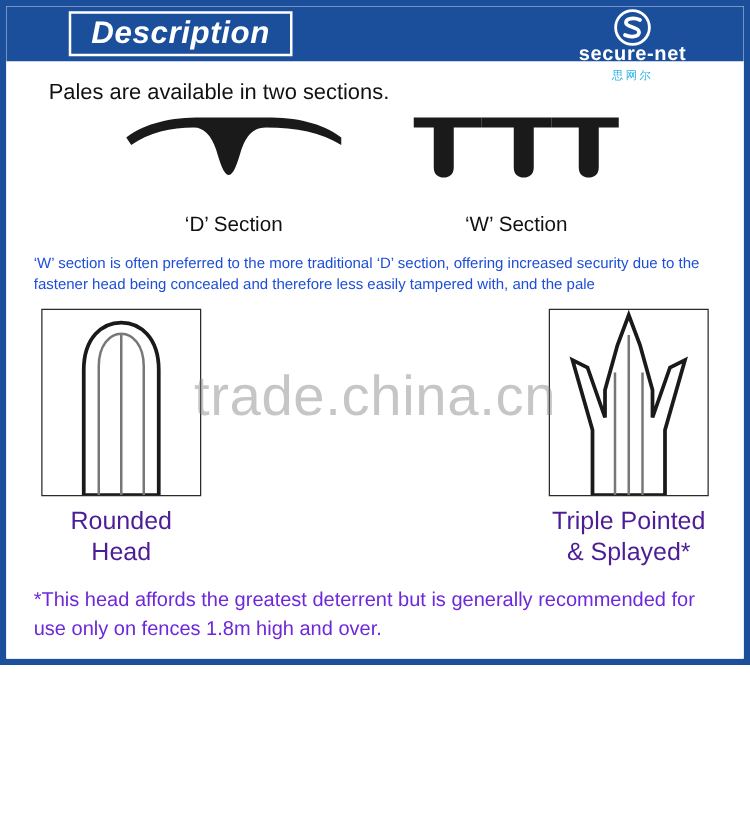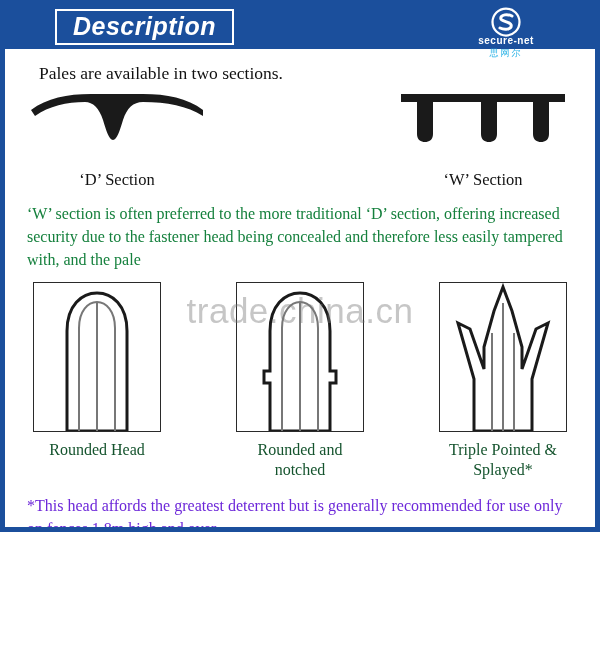--- a/index.html
+++ b/index.html
@@ -59,64 +59,63 @@
     color: #ffffff;
   }
   .logo-mark {
     display: block;
     margin: 0 auto;
     width: 30px;
     height: 30px;
   }
   .logo-name {
     display: block;
-    font-size: 10px;
+    font-size: 16px;
     font-weight: bold;
     letter-spacing: 0.5px;
     margin-top: -2px;
   }
   .logo-sub {
     display: block;
     font-size: 9px;
     color: #2bb3e6;
     letter-spacing: 2px;
     margin-top: 1px;
   }
 
   
   .content {
     padding: 10px 22px 0 22px;
     position: relative;
-    font-family: Liberation Serif, serif;
   }
   .lead {
     font-size: 17.5px;
     color: #111111;
     margin: 4px 0 2px 12px;
   }
 
   .sections-row {
     display: flex;
-    justify-content: space-between;
+    justify-content: center;
     gap: 46px;
     margin-top: 6px;
   }
   .section-fig {
     width: 180px;
     text-align: center;
   }
   .section-cap {
     font-size: 16.5px;
     color: #111111;
     margin-top: 14px;
   }
 
   .para {
-    font-size: 16px;
-    color: #15803d;
+    font-size: 12px;
+    color: #1d4ed8;
     line-height: 1.45;
     margin-top: 12px;
   }
   .para-2 {
     margin-top: 14px;
   }
 
   
   .heads-row {
     display: flex;
@@ -131,42 +130,42 @@
     border: 1px solid #2a2a2a;
     height: 150px;
     background: #ffffff;
     box-sizing: border-box;
     display: flex;
     align-items: flex-end;
     justify-content: center;
     overflow: hidden;
   }
   .head-cap {
-    font-size: 16px;
-    color: #14532d;
+    font-size: 20px;
+    color: #4c1d95;
     text-align: center;
     line-height: 1.25;
     margin-top: 8px;
   }
 
   .footnote {
     font-size: 16px;
     color: #6d28d9;
     line-height: 1.45;
     margin-top: 14px;
   }
 
   
   .watermark {
     position: absolute;
     left: 0;
     right: 0;
     top: 286px;
     text-align: center;
-    font-size: 35px;
+    font-size: 45px;
     color: rgba(120,120,120,0.42);
     font-weight: normal;
     letter-spacing: 0.5px;
     pointer-events: none;
     user-select: none;
   }
 </style>
 </head>
 <body>
 
@@ -229,32 +228,20 @@
             <svg width="126" height="148" viewBox="0 0 126 148">
               <path d="M33 148 L33 48 C33 22, 48 10, 63 10 C78 10, 93 22, 93 48 L93 148 Z" fill="none" stroke="#1a1a1a" stroke-width="3"></path>
               <path d="M45 148 L45 45 C45 28, 54 19, 63 19" fill="none" stroke="#777" stroke-width="2"></path>
               <path d="M81 148 L81 45 C81 28, 72 19, 63 19" fill="none" stroke="#777" stroke-width="2"></path>
               <line x1="63" y1="19" x2="63" y2="148" stroke="#777" stroke-width="2"></line>
             </svg>
           </div>
           <div class="head-cap">Rounded Head</div>
         </div>
 
-        <div class="head-cell">
-          <div class="head-box">
-            <svg width="126" height="148" viewBox="0 0 126 148">
-              <path d="M33 148 L33 100 L27 100 L27 88 L33 88 L33 48 C33 22, 48 10, 63 10
-                       C78 10, 93 22, 93 48 L93 88 L99 88 L99 100 L93 100 L93 148 Z" fill="none" stroke="#1a1a1a" stroke-width="3"></path>
-              <path d="M45 148 L45 45 C45 28, 54 19, 63 19" fill="none" stroke="#777" stroke-width="2"></path>
-              <path d="M81 148 L81 45 C81 28, 72 19, 63 19" fill="none" stroke="#777" stroke-width="2"></path>
-              <line x1="63" y1="19" x2="63" y2="148" stroke="#777" stroke-width="2"></line>
-            </svg>
-          </div>
-          <div class="head-cap">Rounded and notched</div>
-        </div>
 
 
         <div class="head-cell">
           <div class="head-box">
             <svg width="126" height="148" viewBox="0 0 126 148">
               <path d="M34 148 L34 96 L18 40 L30 46 L44 86 L44 64 L54 28 L63 4 L72 28 L82 64 L82 86
                        L96 46 L108 40 L92 96 L92 148 Z" fill="none" stroke="#1a1a1a" stroke-width="3"></path>
               <line x1="63" y1="20" x2="63" y2="148" stroke="#777" stroke-width="2"></line>
               <path d="M52 148 L52 50" fill="none" stroke="#777" stroke-width="2"></path>
               <path d="M74 148 L74 50" fill="none" stroke="#777" stroke-width="2"></path>

